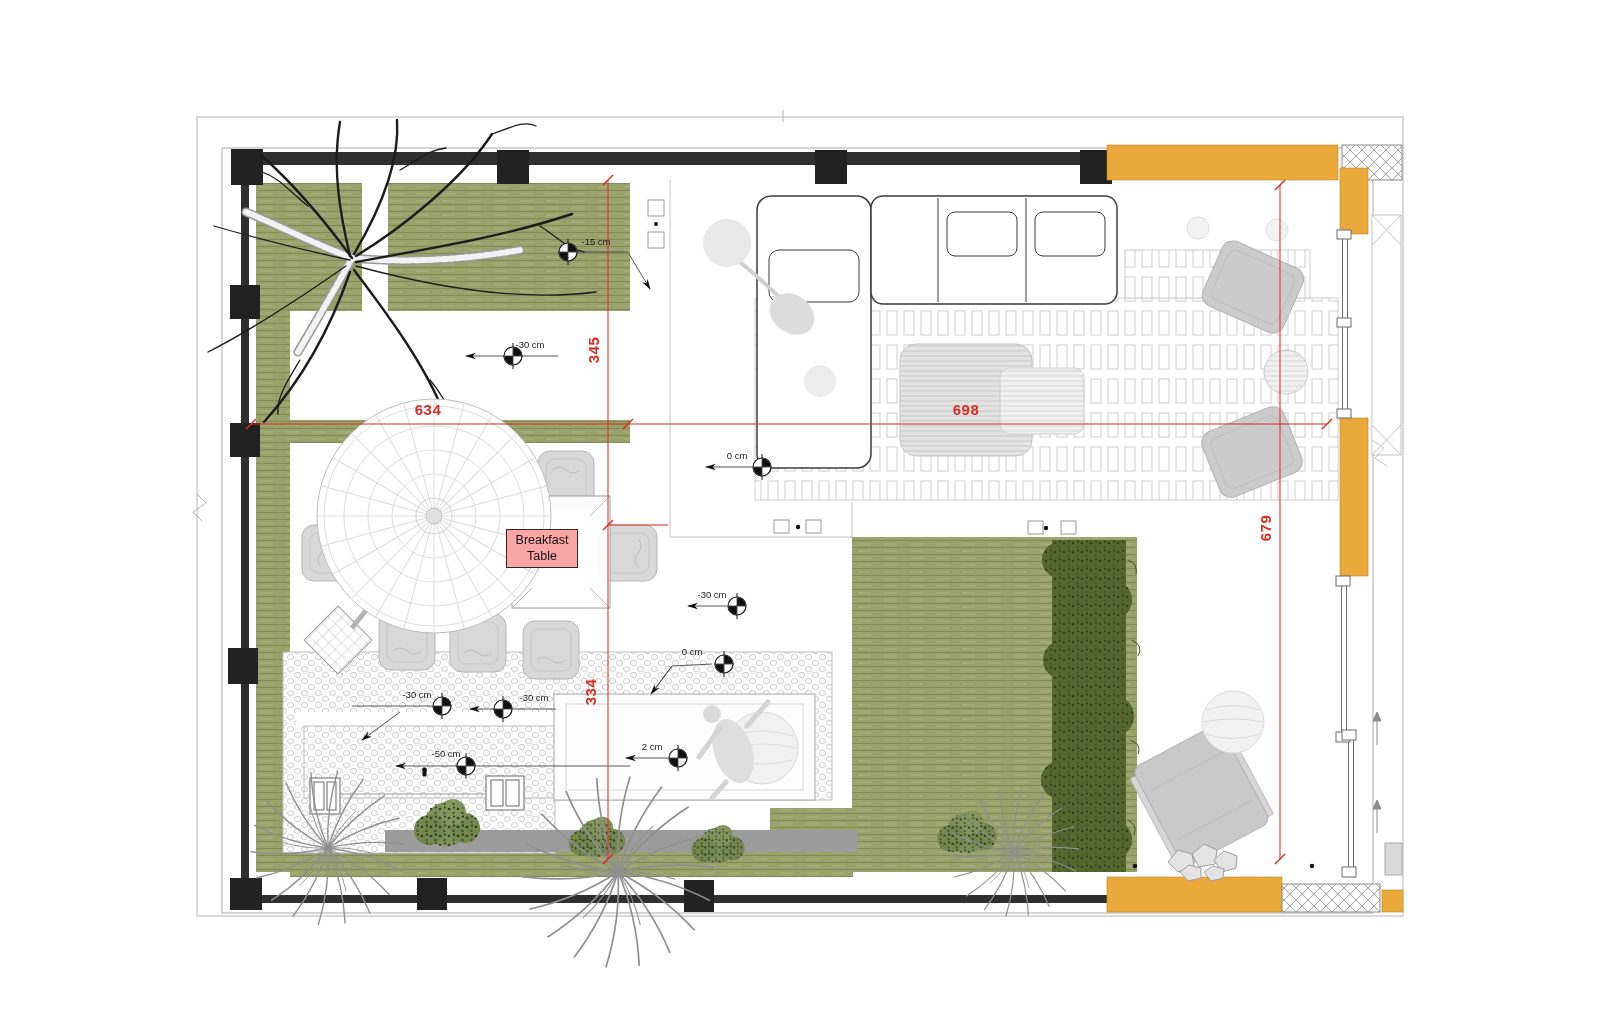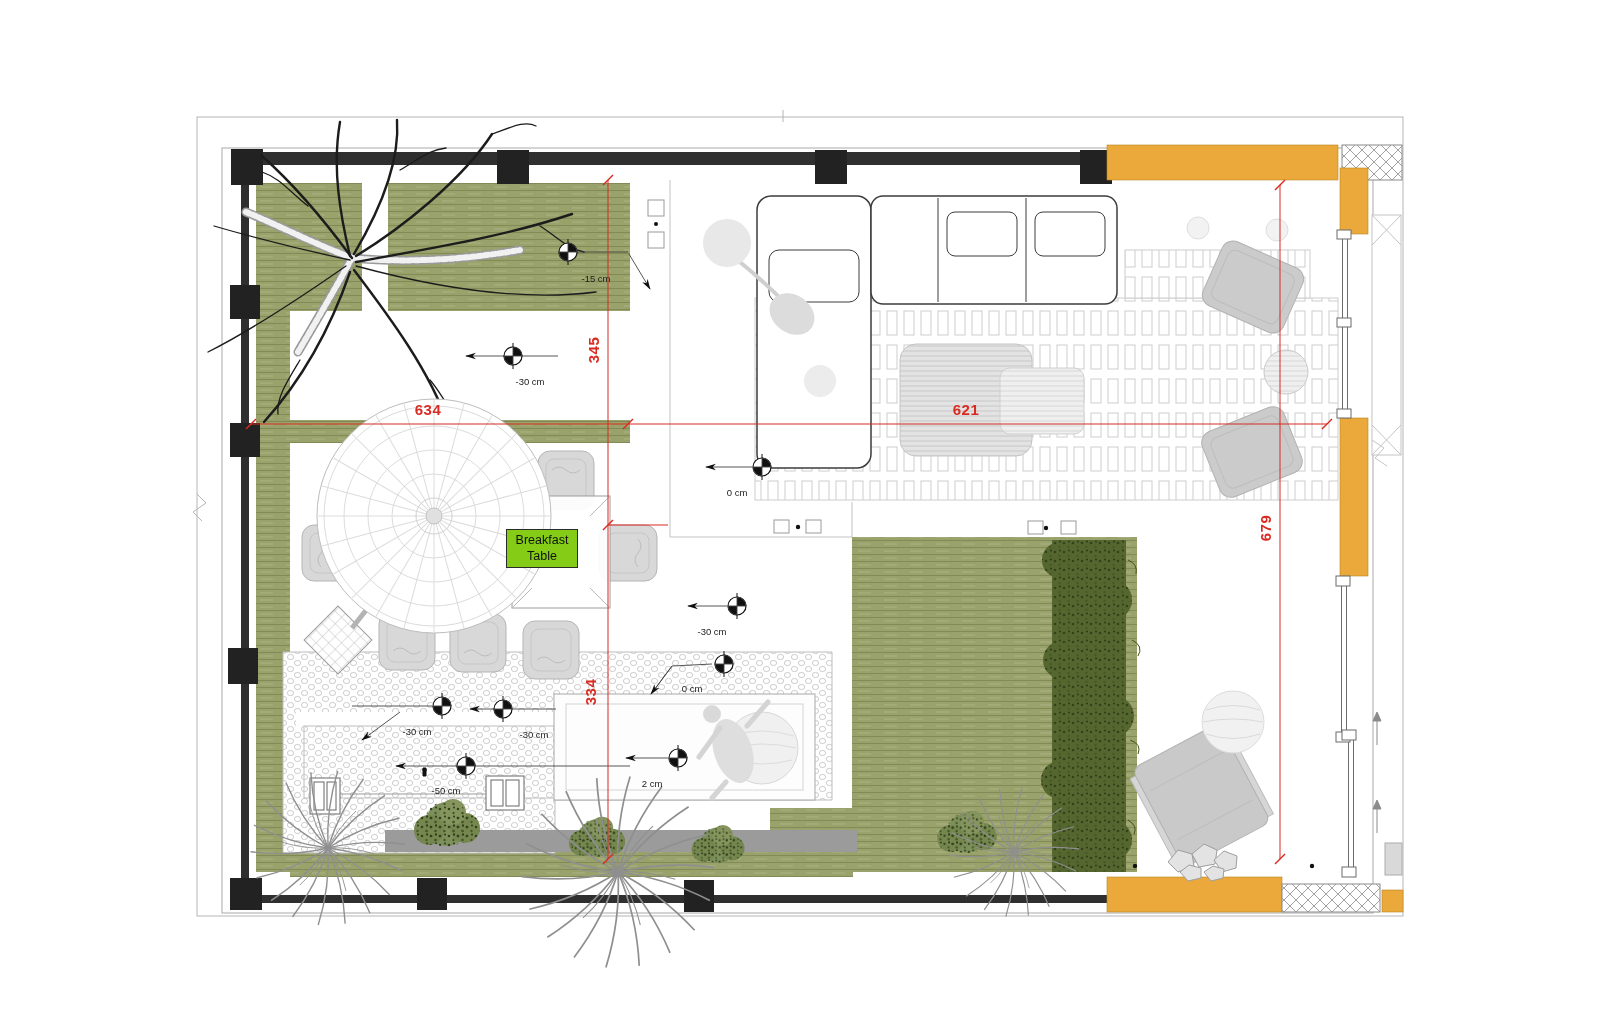--- a/index.html
+++ b/index.html
@@ -8,23 +8,23 @@
     --lawn_green:#99A26A;
     --hedge_green:#55662F;
   }
   html,body{margin:0;padding:0;background:#fff;}
   .canvas{position:relative;width:1600px;height:1023px;background:#fff;overflow:hidden;
           font-family:"Liberation Sans", sans-serif;}
   .canvas svg{position:absolute;left:0;top:0;}
   .lbl{position:absolute;transform:translate(-50%,-50%);white-space:nowrap;}
   .dim{color:var(--dimension_red);font-size:15px;font-weight:700;letter-spacing:.5px;}
   .dim.vert{transform:translate(-50%,-50%) rotate(-90deg);}
-  .lvl{font-size:9.5px;color:#1b1b1b;margin-top:37px;}
+  .lvl{font-size:9.5px;color:#1b1b1b;}
   .room-label{position:absolute;left:506px;top:529px;width:70px;border:1.6px solid #2b2b2b;
-      background:#84cc16;text-align:center;font-size:12.5px;line-height:1.3;padding:2px 0;color:#111;z-index:5;}
+      background:#fca5a5;text-align:center;font-size:12.5px;line-height:1.3;padding:2px 0;color:#111;z-index:5;}
   .txt-layer div{z-index:6;}
 </style>
 </head>
 <body>
 
 <div class="canvas">
 
 <svg width="1600" height="1023" viewBox="0 0 1600 1023">
   <defs>
     <pattern id="grass" width="26" height="7" patternUnits="userSpaceOnUse">
@@ -435,21 +435,21 @@
   </g>
 </svg>
 
 <div class="txt-layer">
   <div class="room-label">
     <div>Breakfast</div>
     <div>Table</div>
   </div>
 
   <div class="lbl dim" style="left:428px;top:409px">634</div>
-  <div class="lbl dim" style="left:966px;top:409px">621</div>
+  <div class="lbl dim" style="left:966px;top:409px">698</div>
   <div class="lbl dim vert" style="left:593px;top:350px">345</div>
   <div class="lbl dim vert" style="left:590px;top:692px">334</div>
   <div class="lbl dim vert" style="left:1265px;top:528px">679</div>
 
   <div class="lbl lvl" style="left:596px;top:241px">-15 cm</div>
   <div class="lbl lvl" style="left:530px;top:344px">-30 cm</div>
   <div class="lbl lvl" style="left:737px;top:455px">0 cm</div>
   <div class="lbl lvl" style="left:712px;top:594px">-30 cm</div>
   <div class="lbl lvl" style="left:692px;top:651px">0 cm</div>
   <div class="lbl lvl" style="left:652px;top:746px">2 cm</div>

